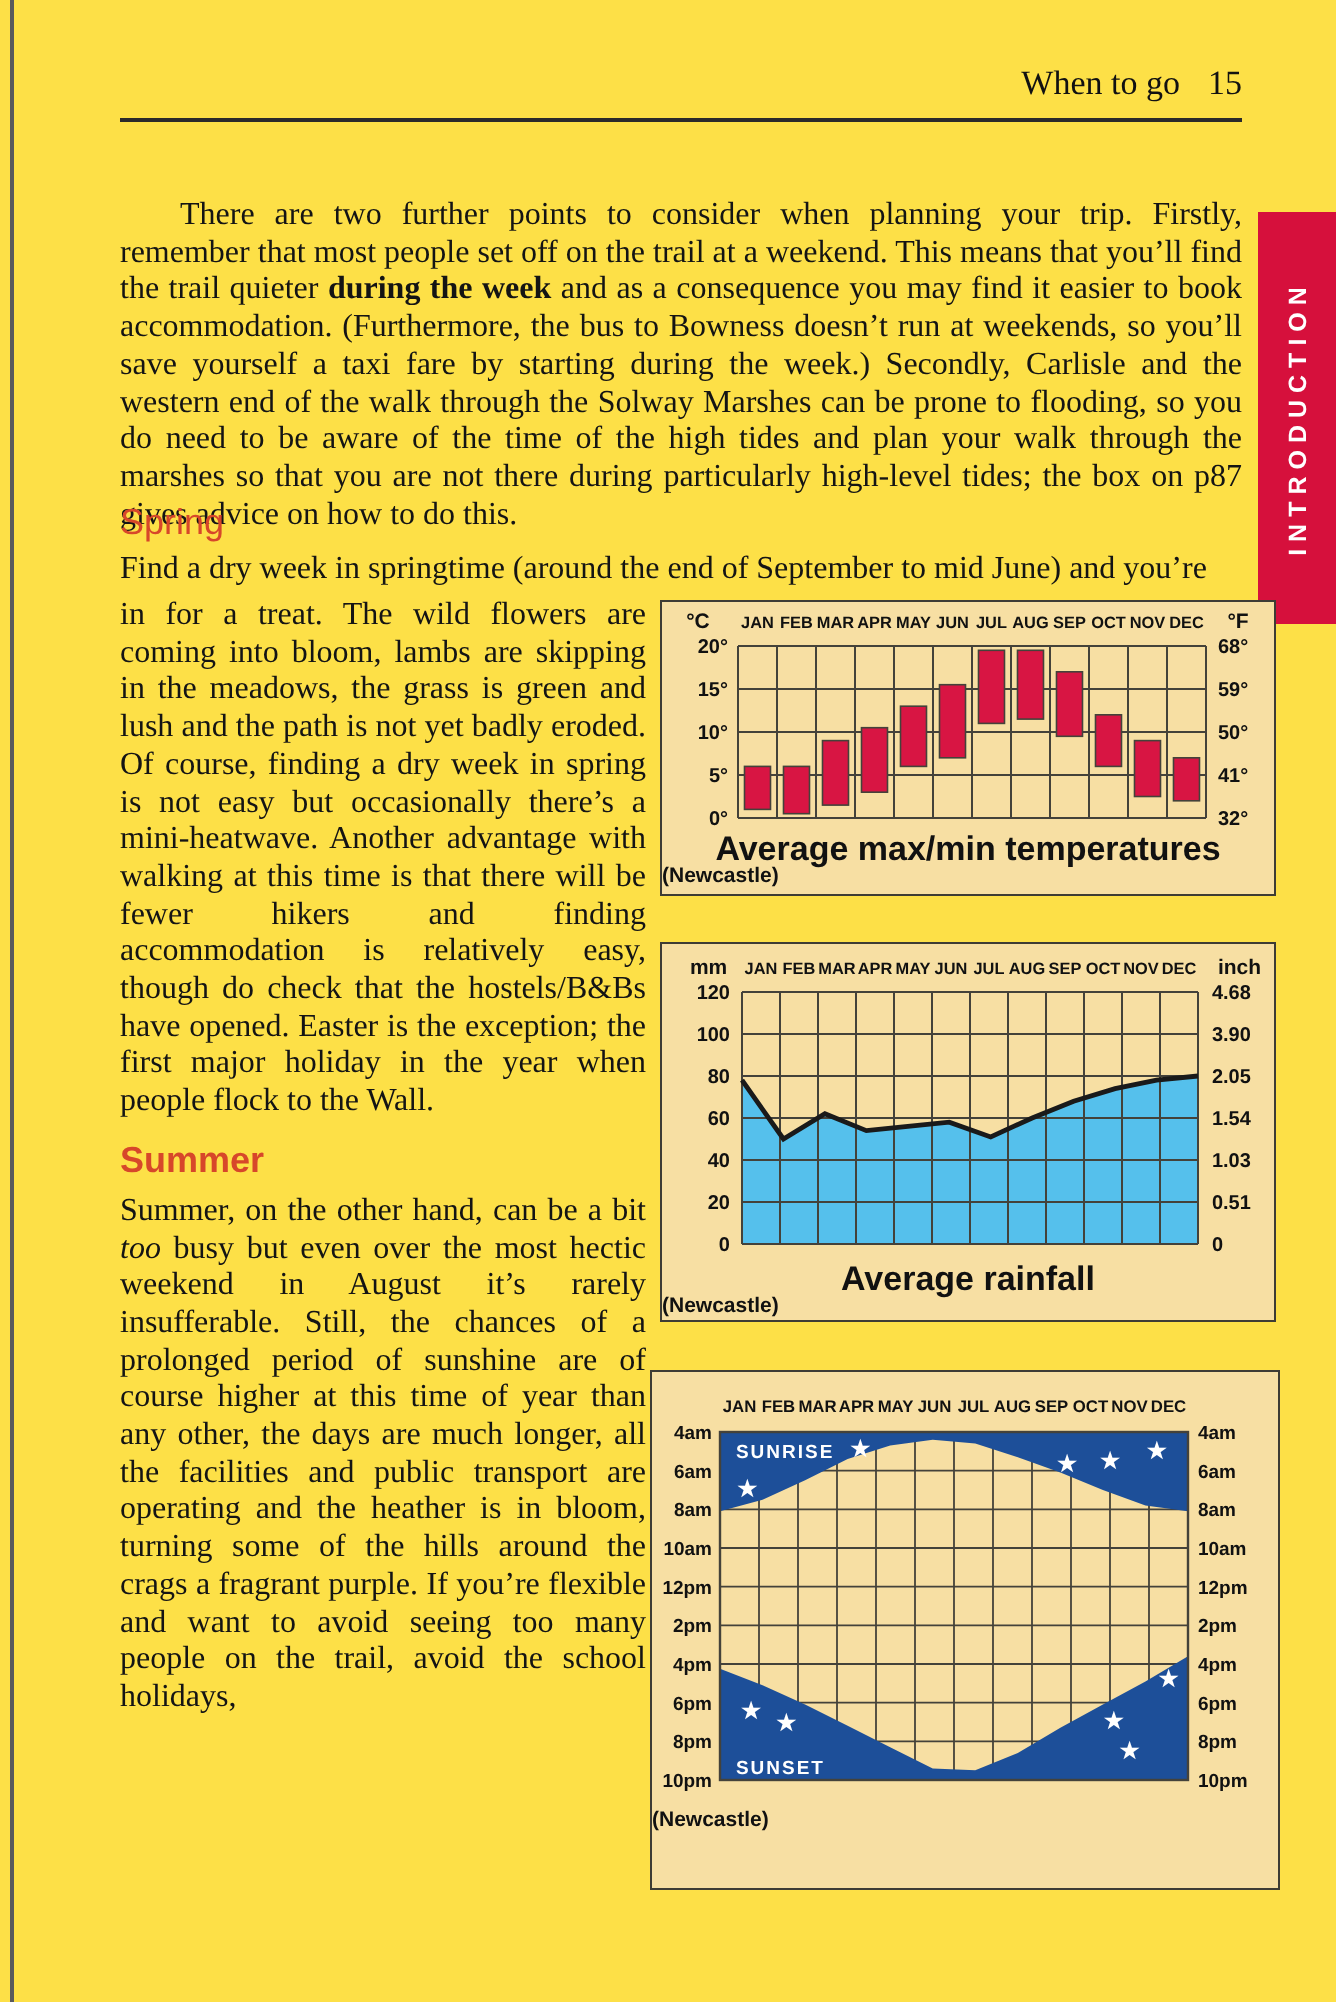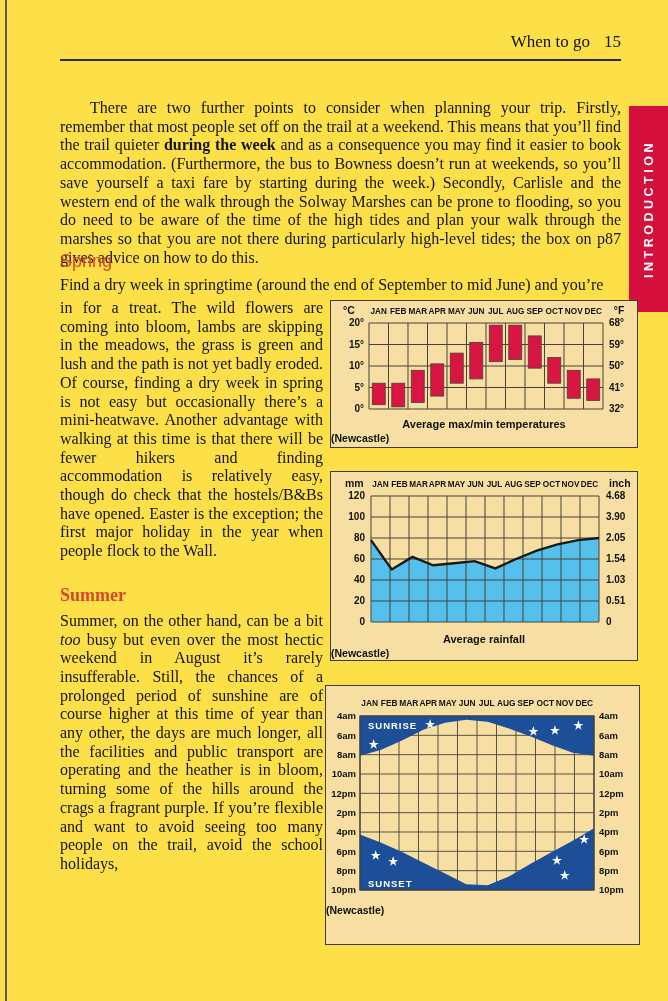--- a/index.html
+++ b/index.html
@@ -14,28 +14,28 @@
   #intro-tab span{transform:rotate(-90deg);white-space:nowrap;color:#fff;
              font-family:"Liberation Sans",sans-serif;font-weight:bold;font-size:12.5px;
              letter-spacing:3.5px;}
   .bodytext{font-size:16px;line-height:18.7px;text-align:justify;}
   #intro-para{position:absolute;left:60px;top:83px;width:561px;text-indent:30px;}
   .sec-heading{position:absolute;left:60px;font-family:"Liberation Sans",sans-serif;
              font-weight:normal;font-size:18px;}
   #spring-heading{top:251px;}
   #spring-lead{position:absolute;left:60px;top:276px;width:561px;font-size:16px;line-height:18.7px;}
   #left-col{position:absolute;left:60px;top:299px;width:263px;}
-  #summer-heading-wrap{font-family:Liberation Serif, serif;font-weight:bold;font-size:18px;
-             margin:24px 0 6px 0;}
+  #summer-heading-wrap{font-family:Liberation Sans, sans-serif;font-weight:bold;font-size:18px;
+             margin:9px 0 6px 0;}
   .chartbox{position:absolute;border:1.6px solid #3e3c34;box-sizing:border-box;}
   #chart1{left:330px;top:300px;width:308px;height:148px;}
   #chart2{left:330px;top:471px;width:308px;height:190px;}
   #chart3{left:325px;top:685px;width:315px;height:260px;}
   .chart-title{text-align:center;font-family:"Liberation Sans",sans-serif;font-weight:bold;
-             font-size:11px;color:#111;line-height:15px;}
+             font-size:17px;color:#111;line-height:15px;}
   .chart-subtitle{text-align:left;font-family:"Liberation Sans",sans-serif;font-weight:bold;
              font-size:10.5px;color:#111;line-height:12px;}
   .svgwrap{display:block;}
 </style>
 </head>
 <body>
 
 <div id="page">
   <div id="left-edge"></div>
 

